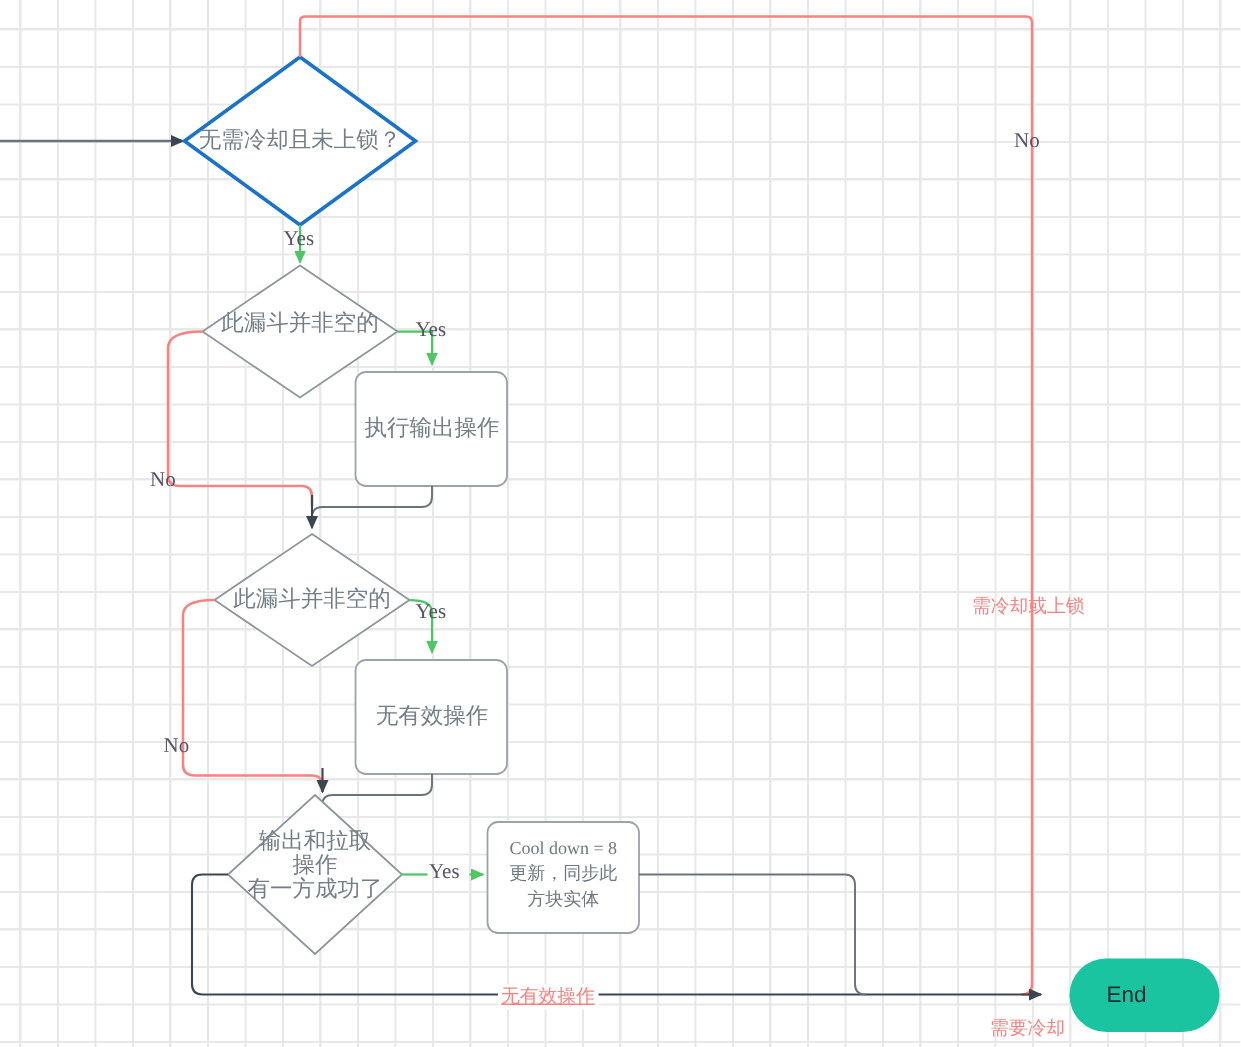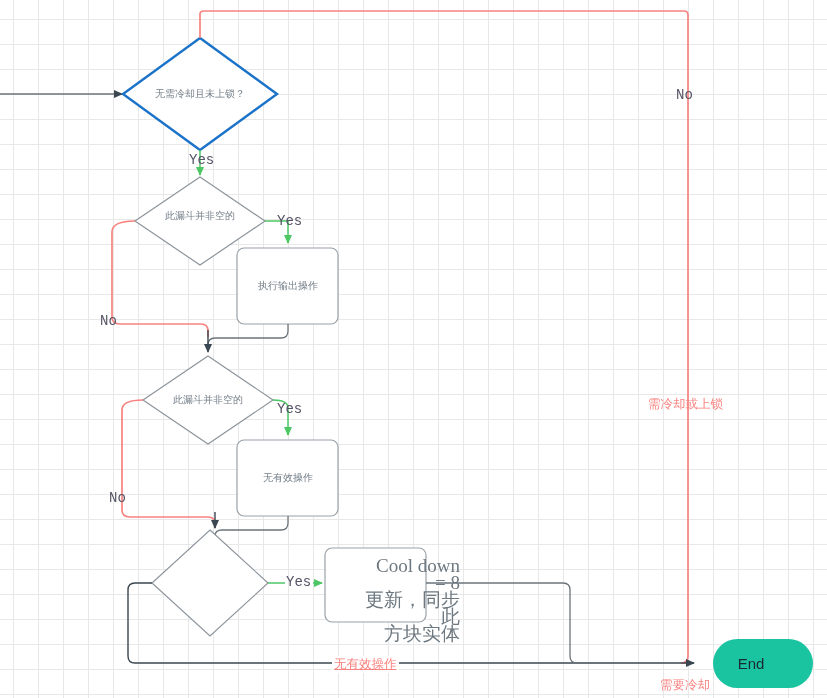--- a/index.html
+++ b/index.html
@@ -27,54 +27,53 @@
     left: 0;
     top: 0;
     width: 827px;
     height: 698px;
   }
   .node-label {
     position: absolute;
     text-align: center;
     color: #737e88;
     font-family: "Liberation Serif", serif;
-    font-size: 10px;
+    font-size: 15px;
     line-height: 16px;
     white-space: pre-line;
     pointer-events: none;
   }
   .edge-label {
     position: absolute;
-    font-family: Liberation Mono, monospace;
+    font-family: Liberation Serif, serif;
     font-size: 14px;
     color: #556;
     white-space: nowrap;
   }
   .edge-label.red-cn {
     color: #f8827f;
     font-size: 12.5px;
     font-family: "Liberation Serif", serif;
   }
   .end-label {
     position: absolute;
     color: #1b2a33;
     font-family: "Liberation Sans", sans-serif;
     font-size: 15px;
     font-weight: normal;
     text-align: center;
   }
   .cd-label {
     position: absolute;
-    text-align: right;
+    text-align: center;
     color: #6d7880;
     font-family: "Liberation Serif", serif;
-    font-size: 19px;
+    font-size: 12px;
     line-height: 17px;
     white-space: pre-line;
-    margin-left: 35px;
   }
 </style>
 </head>
 <body>
 
 <div id="canvas">
 
   <svg id="svg-layer" viewBox="0 0 827 698" xmlns="http://www.w3.org/2000/svg">
     <defs>
       <marker id="arrow-dark" markerWidth="10" markerHeight="10" refX="8" refY="4" orient="auto" markerUnits="userSpaceOnUse">
@@ -137,20 +136,23 @@
   <div class="node-label" style="left:130px; top:86px; width:140px;">无需冷却且未上锁？</div>
 
   <div class="node-label" style="left:140px; top:208px; width:120px;">此漏斗并非空的</div>
 
   <div class="node-label" style="left:238px; top:278px; width:100px;text-align:center;">执行输出操作</div>
 
   <div class="node-label" style="left:148px; top:392px; width:120px;">此漏斗并非空的</div>
 
   <div class="node-label" style="left:238px; top:470px; width:100px;">无有效操作</div>
 
+  <div class="node-label" style="left:155px; top:553px; width:110px;">输出和拉取
+操作
+有一方成功了</div>
 
   <div class="cd-label" style="left:326px; top:557px; width:99px;">Cool down = 8
 更新，同步此
 方块实体</div>
 
   <div class="end-label" style="left:713px; top:655px; width:76px;">End</div>
 
   <div class="edge-label" style="left:189px; top:152px;">Yes</div>
 
   <div class="edge-label" style="left:277px; top:213px;">Yes</div>

